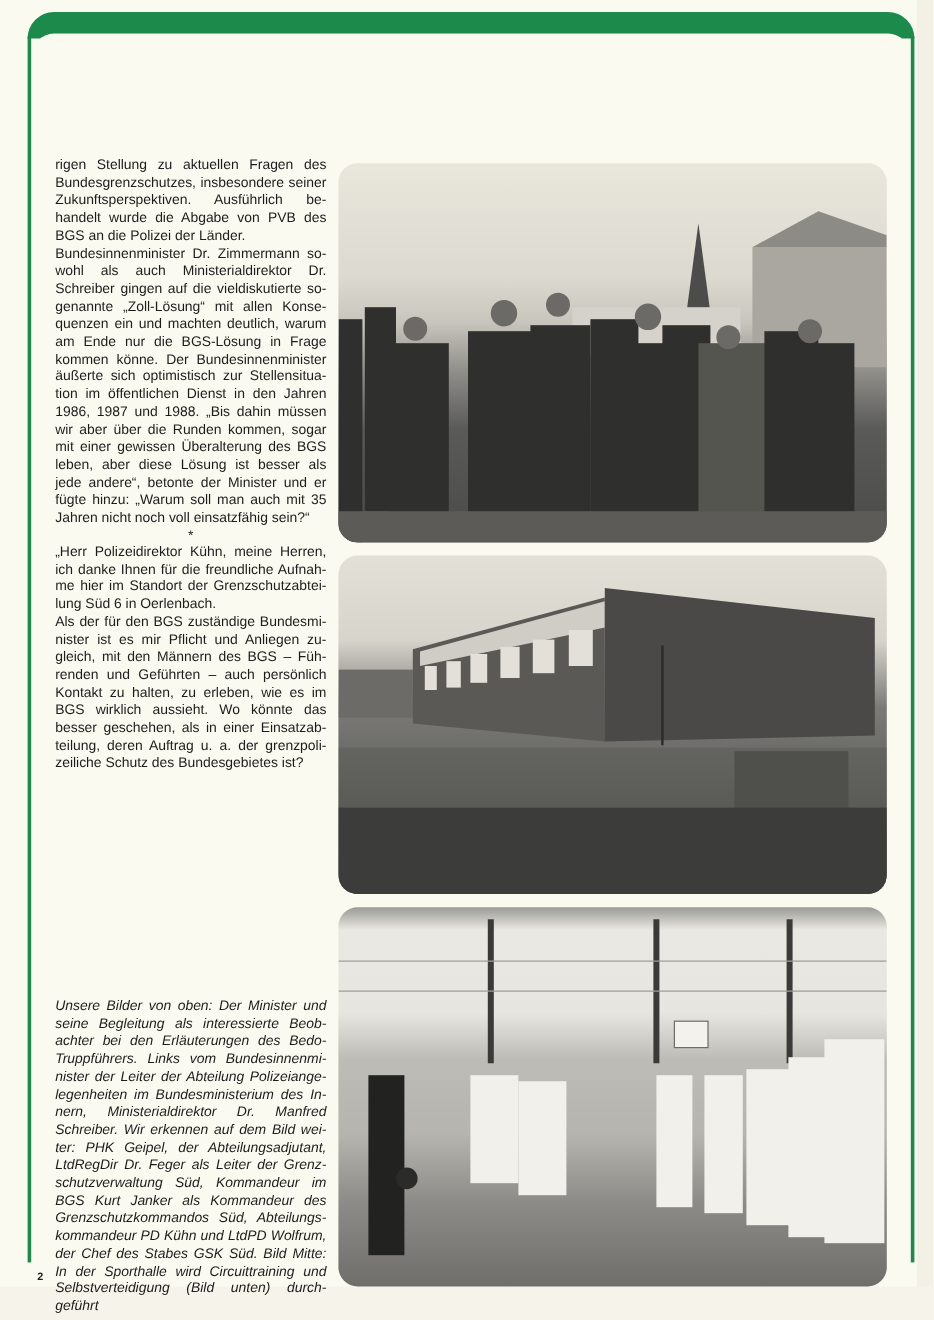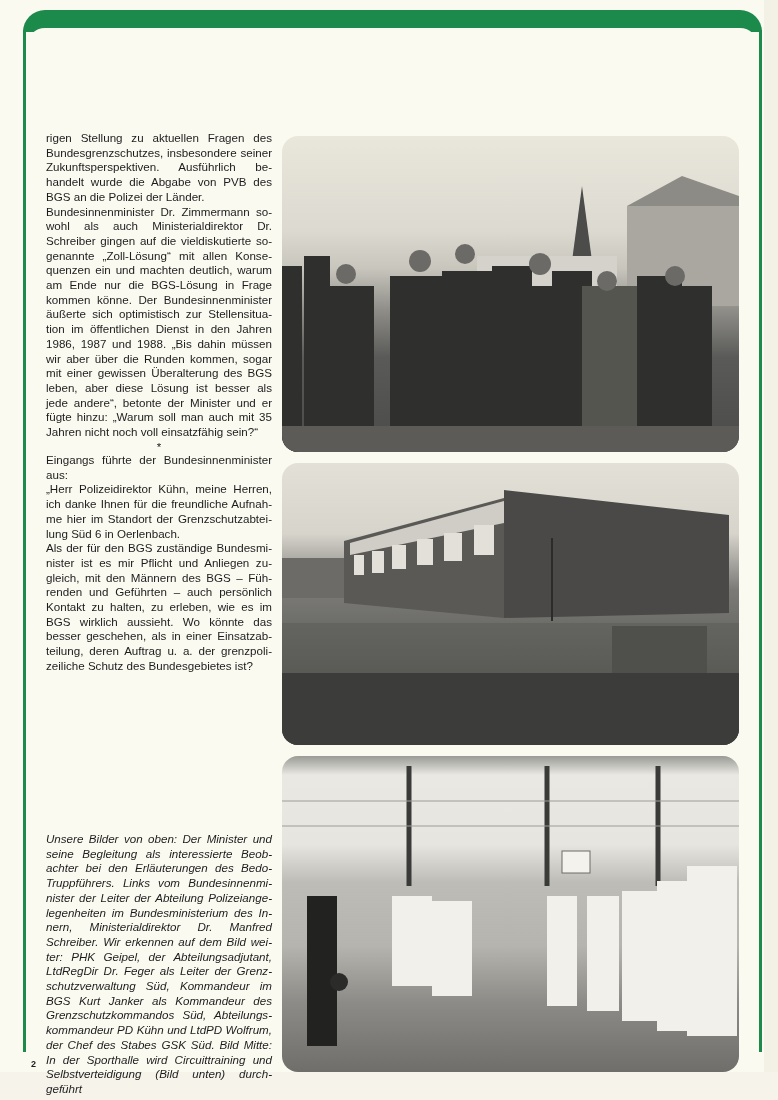--- a/index.html
+++ b/index.html
@@ -70,21 +70,20 @@
 <div class="frame-right"></div>
 <div class="bottom-strip"></div>
 
 <div class="col-text" id="block1">
   <p>rigen Stellung zu aktuellen Fragen des Bundesgrenzschutzes, insbesondere sei­ner Zukunftsperspektiven. Ausführlich be­handelt wurde die Abgabe von PVB des BGS an die Polizei der Länder.</p>
   <p>Bundesinnenminister Dr. Zimmermann so­wohl als auch Ministerialdirektor Dr. Schreiber gingen auf die vieldiskutierte so­genannte „Zoll-Lösung“ mit allen Konse­quenzen ein und machten deutlich, warum am Ende nur die BGS-Lösung in Frage kommen könne. Der Bundesinnenminister äußerte sich optimistisch zur Stellensitua­tion im öffentlichen Dienst in den Jahren 1986, 1987 und 1988. „Bis dahin müssen wir aber über die Runden kommen, sogar mit einer gewissen Überalterung des BGS leben, aber diese Lösung ist besser als jede andere“, betonte der Minister und er fügte hinzu: „Warum soll man auch mit 35 Jahren nicht noch voll einsatzfähig sein?“</p>
   <p class="star">*</p>
 </div>
 
 <div class="col-text" id="block2">
-  <p>Eingangs führte der Bundesinnenminister aus:</p>
   <p>„Herr Polizeidirektor Kühn, meine Herren, ich danke Ihnen für die freundliche Aufnah­me hier im Standort der Grenzschutzabtei­lung Süd 6 in Oerlenbach.</p>
   <p>Als der für den BGS zuständige Bundesmi­nister ist es mir Pflicht und Anliegen zu­gleich, mit den Männern des BGS – Füh­renden und Geführten – auch persönlich Kontakt zu halten, zu erleben, wie es im BGS wirklich aussieht. Wo könnte das besser geschehen, als in einer Einsatzab­teilung, deren Auftrag u. a. der grenzpoli­zeiliche Schutz des Bundesgebietes ist?</p>
 </div>
 
 <div class="col-text" id="caption">
   <p>Unsere Bilder von oben: Der Minister und seine Begleitung als interessierte Beob­achter bei den Erläuterungen des Bedo-Truppführers. Links vom Bundesinnenmi­nister der Leiter der Abteilung Polizeiange­legenheiten im Bundesministerium des In­nern, Ministerialdirektor Dr. Manfred Schreiber. Wir erkennen auf dem Bild wei­ter: PHK Geipel, der Abteilungsadjutant, LtdRegDir Dr. Feger als Leiter der Grenz­schutzverwaltung Süd, Kommandeur im BGS Kurt Janker als Kommandeur des Grenzschutzkommandos Süd, Abteilungs­kommandeur PD Kühn und LtdPD Wolf­rum, der Chef des Stabes GSK Süd. Bild Mitte: In der Sporthalle wird Circuittraining und Selbstverteidigung (Bild unten) durch­geführt</p>
 </div>
 
 <div class="page-num">2</div>
 

